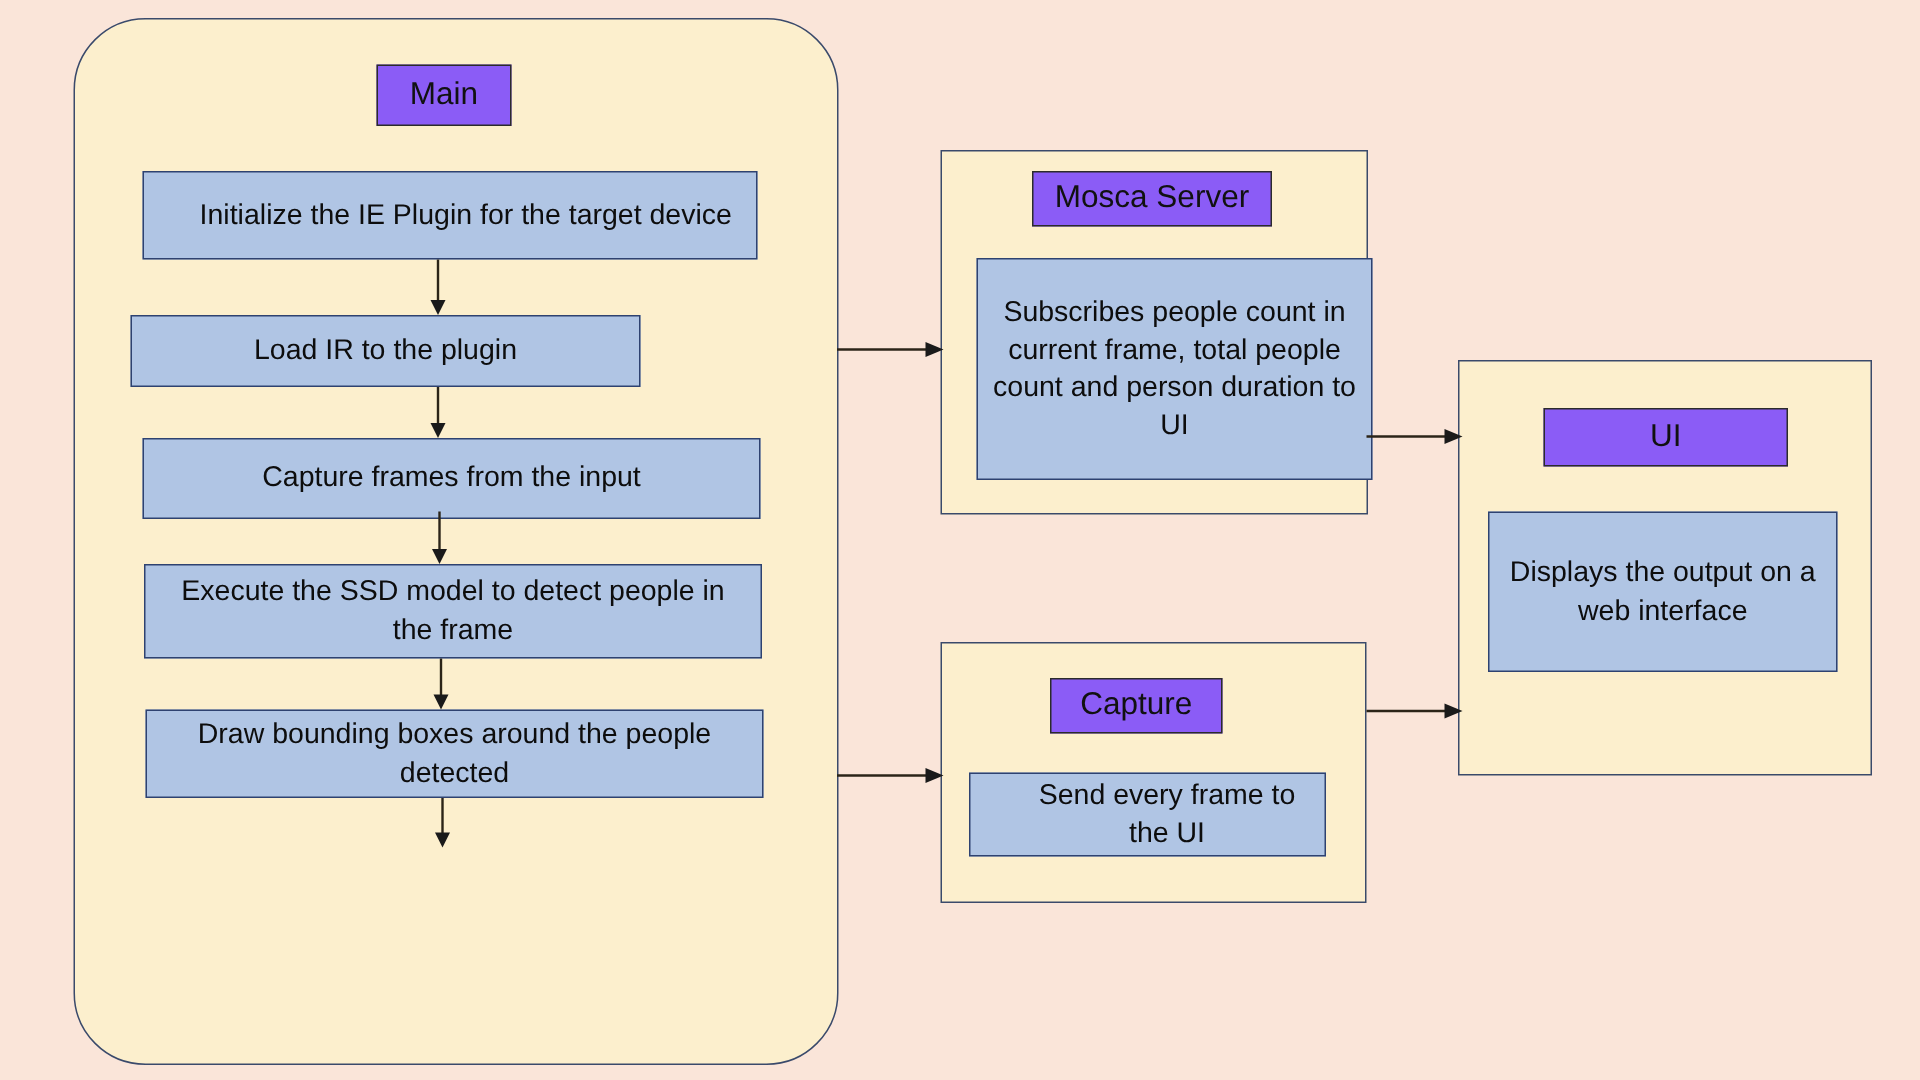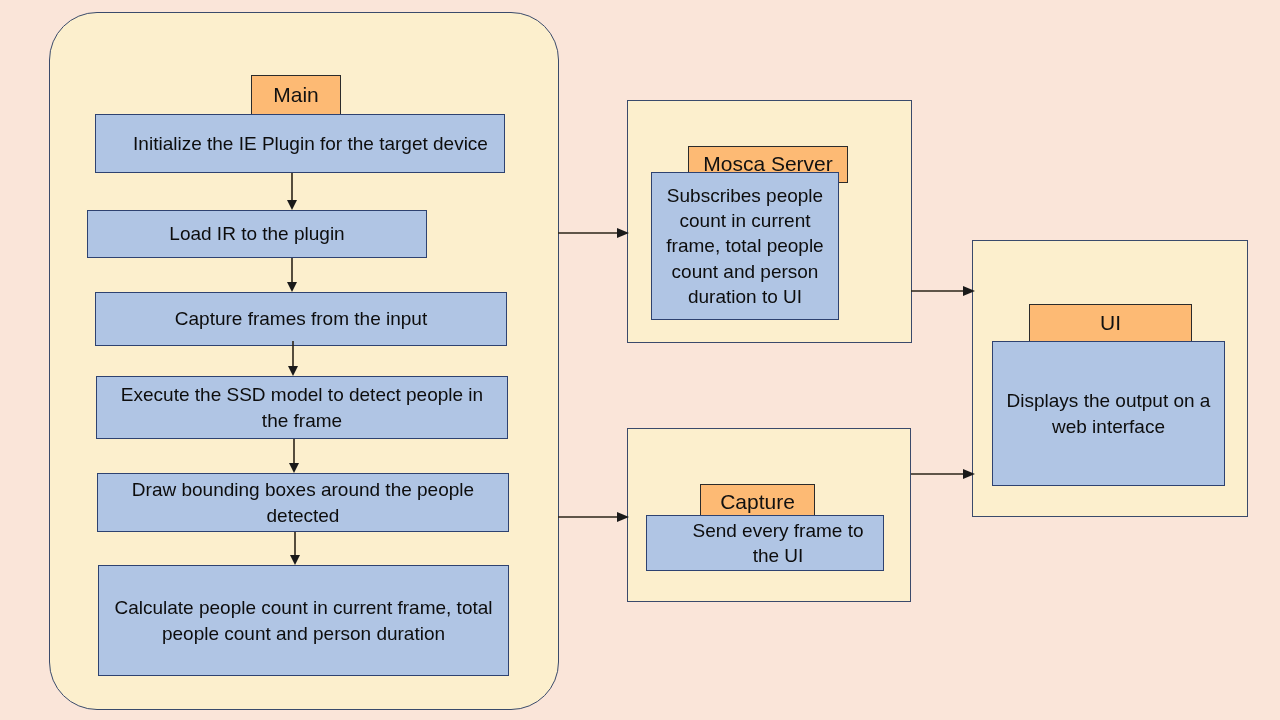--- a/index.html
+++ b/index.html
@@ -27,30 +27,29 @@
     border: 1px solid #3a4a6b;
     box-sizing: border-box;
   }
   .container.rounded {
     border-radius: 48px;
   }
 
   
   .title-box {
     position: absolute;
-    background: #fdba74;
+    background: #8b5cf6;
     border: 1px solid #2b2b2b;
     box-sizing: border-box;
     display: flex;
     align-items: center;
     justify-content: center;
     font-size: 21px;
     color: #111111;
     line-height: 1.15;
-    margin-top: 32px;
   }
 
   
   .proc-box {
     position: absolute;
     background: #b0c5e4;
     border: 1px solid #2e4270;
     box-sizing: border-box;
     display: flex;
     align-items: center;
@@ -87,21 +86,20 @@
   <div class="proc-box" style="left:95px; top:114px; width:410px; height:59px;padding-left:31px;">Initialize the IE Plugin for the target device</div>
 
   <div class="proc-box" style="left:87px; top:210px; width:340px; height:48px;">Load IR to the plugin</div>
 
   <div class="proc-box" style="left:95px; top:292px; width:412px; height:54px;">Capture frames from the input</div>
 
   <div class="proc-box" style="left:96px; top:376px; width:412px; height:63px;">Execute the SSD model to detect people in the frame</div>
 
   <div class="proc-box" style="left:97px; top:473px; width:412px; height:59px;">Draw bounding boxes around the people detected</div>
 
-  <div class="proc-box" style="left:98px; top:565px; width:411px; height:111px;">Calculate people count in current frame, total people count and person duration</div>
 
   <svg class="arrow" style="left:283px; top:173px; width:18px; height:38px;" width="18" height="38">
     <line x1="9" y1="0" x2="9" y2="28"></line>
     <polygon points="4,27 14,27 9,37"></polygon>
   </svg>
   <svg class="arrow" style="left:283px; top:258px; width:18px; height:35px;" width="18" height="35">
     <line x1="9" y1="0" x2="9" y2="25"></line>
     <polygon points="4,24 14,24 9,34"></polygon>
   </svg>
   <svg class="arrow" style="left:284px; top:341px; width:18px; height:36px;" width="18" height="36">
@@ -114,33 +112,33 @@
   </svg>
   <svg class="arrow" style="left:286px; top:532px; width:18px; height:34px;" width="18" height="34">
     <line x1="9" y1="0" x2="9" y2="24"></line>
     <polygon points="4,23 14,23 9,33"></polygon>
   </svg>
 
   <div class="container" style="left:627px; top:100px; width:285px; height:243px;"></div>
 
   <div class="title-box" style="left:688px; top:114px; width:160px; height:37px;">Mosca Server</div>
 
-  <div class="proc-box" style="left:651px; top:172px; width:188px; height:148px;">Subscribes people count in current frame, total people count and person duration to UI</div>
+  <div class="proc-box" style="left:651px; top:172px; width:264px; height:148px;">Subscribes people count in current frame, total people count and person duration to UI</div>
 
   <div class="container" style="left:627px; top:428px; width:284px; height:174px;"></div>
 
   <div class="title-box" style="left:700px; top:452px; width:115px; height:37px;">Capture</div>
 
   <div class="proc-box" style="left:646px; top:515px; width:238px; height:56px;padding-left:36px;">Send every frame to the UI</div>
 
   <div class="container" style="left:972px; top:240px; width:276px; height:277px;"></div>
 
   <div class="title-box" style="left:1029px; top:272px; width:163px; height:39px;">UI</div>
 
-  <div class="proc-box" style="left:992px; top:341px; width:233px; height:145px;">Displays the output on a web interface</div>
+  <div class="proc-box" style="left:992px; top:341px; width:233px; height:107px;">Displays the output on a web interface</div>
 
   <svg class="arrow" style="left:558px; top:226px; width:72px; height:14px;" width="72" height="14">
     <line x1="0" y1="7" x2="60" y2="7"></line>
     <polygon points="59,2 59,12 71,7"></polygon>
   </svg>
 
   <svg class="arrow" style="left:558px; top:510px; width:72px; height:14px;" width="72" height="14">
     <line x1="0" y1="7" x2="60" y2="7"></line>
     <polygon points="59,2 59,12 71,7"></polygon>
   </svg>

